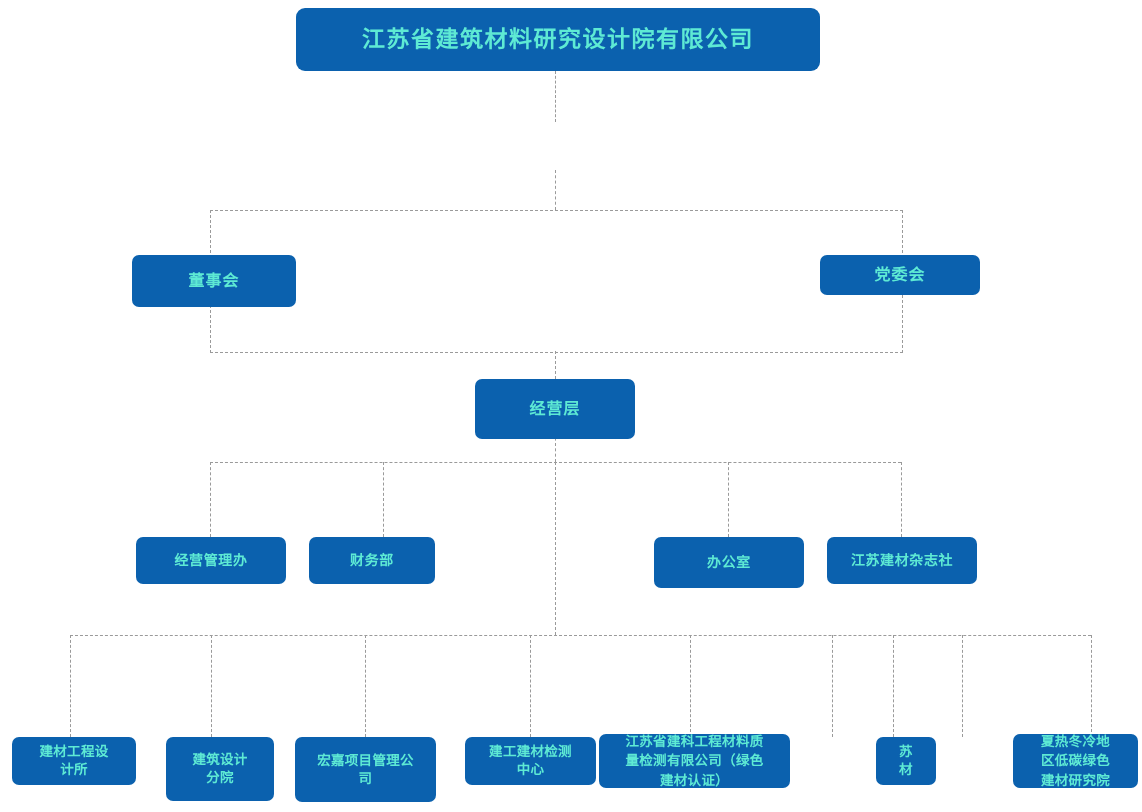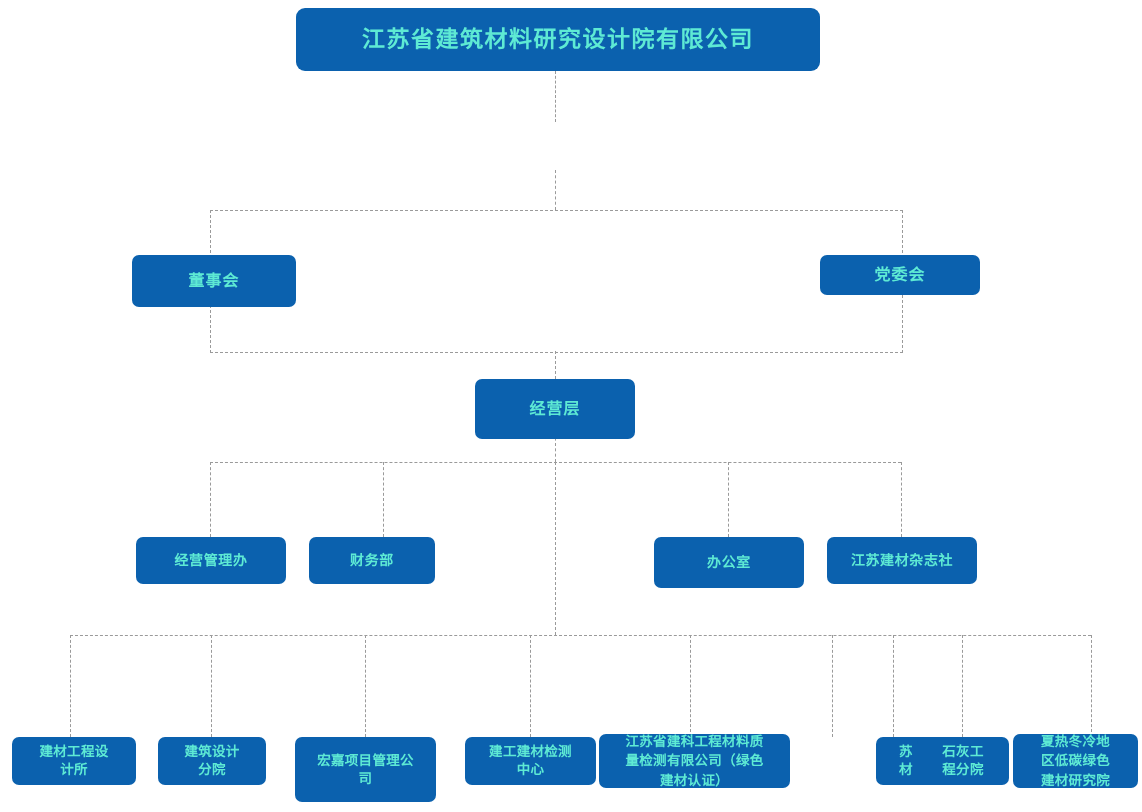--- a/index.html
+++ b/index.html
@@ -106,28 +106,27 @@
   <div class="node lvl4" style="left:136px; top:537px; width:150px; height:47px;">经营管理办</div>
 
   <div class="node lvl4" style="left:309px; top:537px; width:126px; height:47px;">财务部</div>
 
   <div class="node lvl4" style="left:654px; top:537px; width:150px; height:51px;">办公室</div>
 
   <div class="node lvl4" style="left:827px; top:537px; width:150px; height:47px;">江苏建材杂志社</div>
 
   <div class="node leaf" style="left:12px; top:737px; width:124px; height:48px;">建材工程设计所</div>
 
-  <div class="node leaf" style="left:158px; top:737px; width:108px; height:48px;">建筑设计分院</div>
+  <div class="node leaf" style="left:166px; top:737px; width:108px; height:64px;">建筑设计分院</div>
 
   <div class="node leaf" style="left:295px; top:737px; width:141px; height:65px;">宏嘉项目管理公司</div>
 
   <div class="node leaf" style="left:465px; top:737px; width:131px; height:48px;">建工建材检测中心</div>
 
   <div class="node leaf two-line" style="left:599px; top:734px; width:191px; height:54px;">江苏省建科工程材料质量检测有限公司（绿色建材认证）</div>
 
 
   <div class="node leaf" style="left:876px; top:737px; width:60px; height:48px;">苏材</div>
 
-  <div class="node leaf" style="left:917px; top:737px; width:92px; height:48px;">石灰工程分院</div>
 
   <div class="node leaf two-line" style="left:1013px; top:734px; width:125px; height:54px;">夏热冬冷地区低碳绿色建材研究院</div>
 
 </div>
 
 </body></html>

